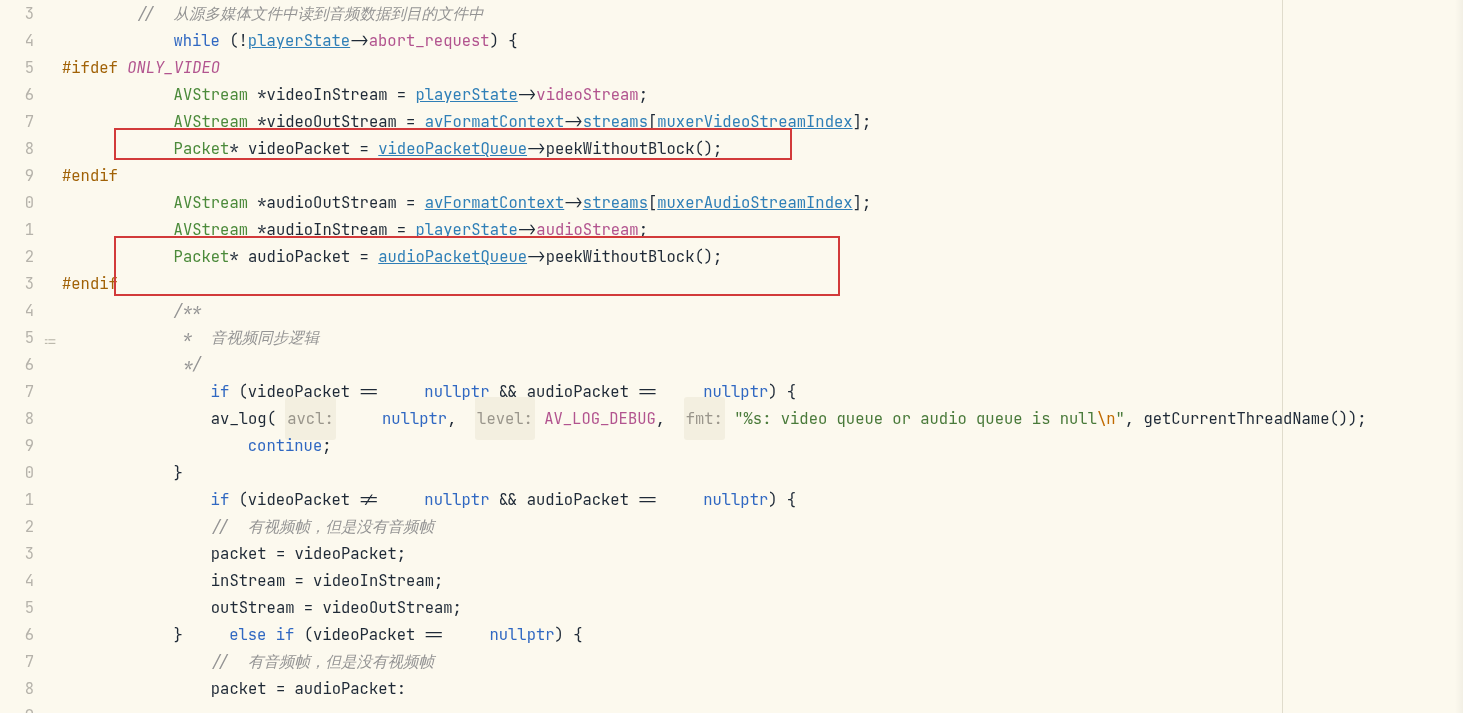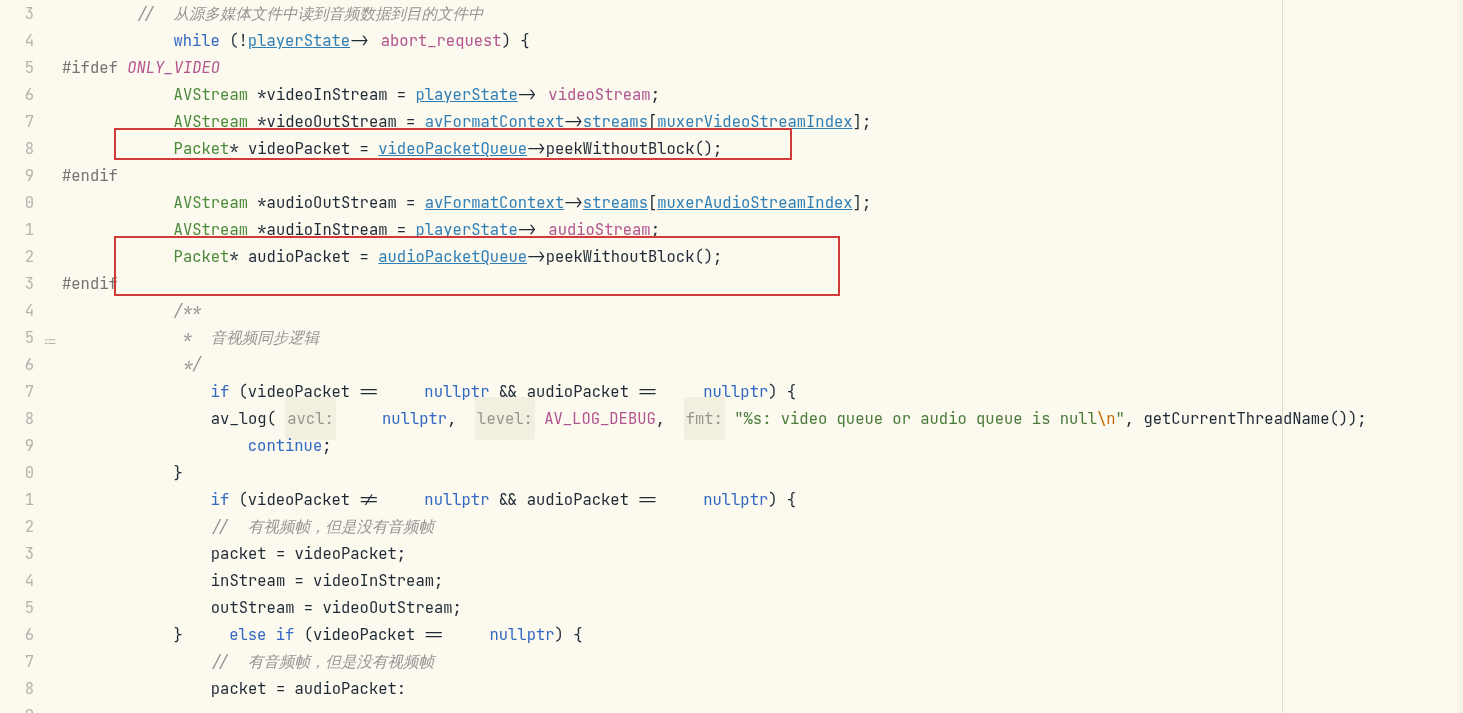--- a/index.html
+++ b/index.html
@@ -8,24 +8,24 @@
   .editor { display: flex; width: 100%; height: 100%; }
   .gutter { width: 40px; flex: 0 0 40px; background: #fcf9ee; color: #b6b3ab; text-align: right; padding-right: 6px; user-select: none; }
   .gutter .ln { height: 27px; }
   .gutter-icons { width: 22px; flex: 0 0 22px; position: relative; }
   .code { flex: 1; position: relative; padding-left: 0; }
   .line { height: 27px; white-space: pre; }
   .highlight-box { position: absolute; border: 2px solid #d23a3a; pointer-events: none; }
   
   .c-comment { color: #949494; font-style: italic; }
   .c-kw { color: #3068c2; margin-left: 37px; }
-  .c-pre { color: #737373; }
+  .c-pre { color: #a16207; }
   .c-type { color: #4b8a3a; }
   .c-sym { color: #1f2a37; }
-  .c-field { color: #b2548f; margin-left: 12px; }
+  .c-field { color: #b2548f; }
   .c-link { color: #2f7fb7; text-decoration: underline; }
   .c-hint { color: #9a968c; background: #f3efe0; border-radius: 3px; padding: 11px 2px; }
   .c-str { color: #497a3a; }
   .c-esc { color: #c06a00; }
   .c-const { color: #b2548f; }
   .c-ns { font-style: italic; color: #b2548f; }
   .vline { position: absolute; top: 0; bottom: 0; width: 1px; background: #e0dccc; }
   .fold-icon { position:absolute; left:4px; width:14px; height:14px; color:#a8a598; }
   .minimap-edge { position:absolute; right:0; top:0; bottom:0; width:8px; background: linear-gradient(to left, rgba(0,0,0,0.04), transparent); }
 </style>

